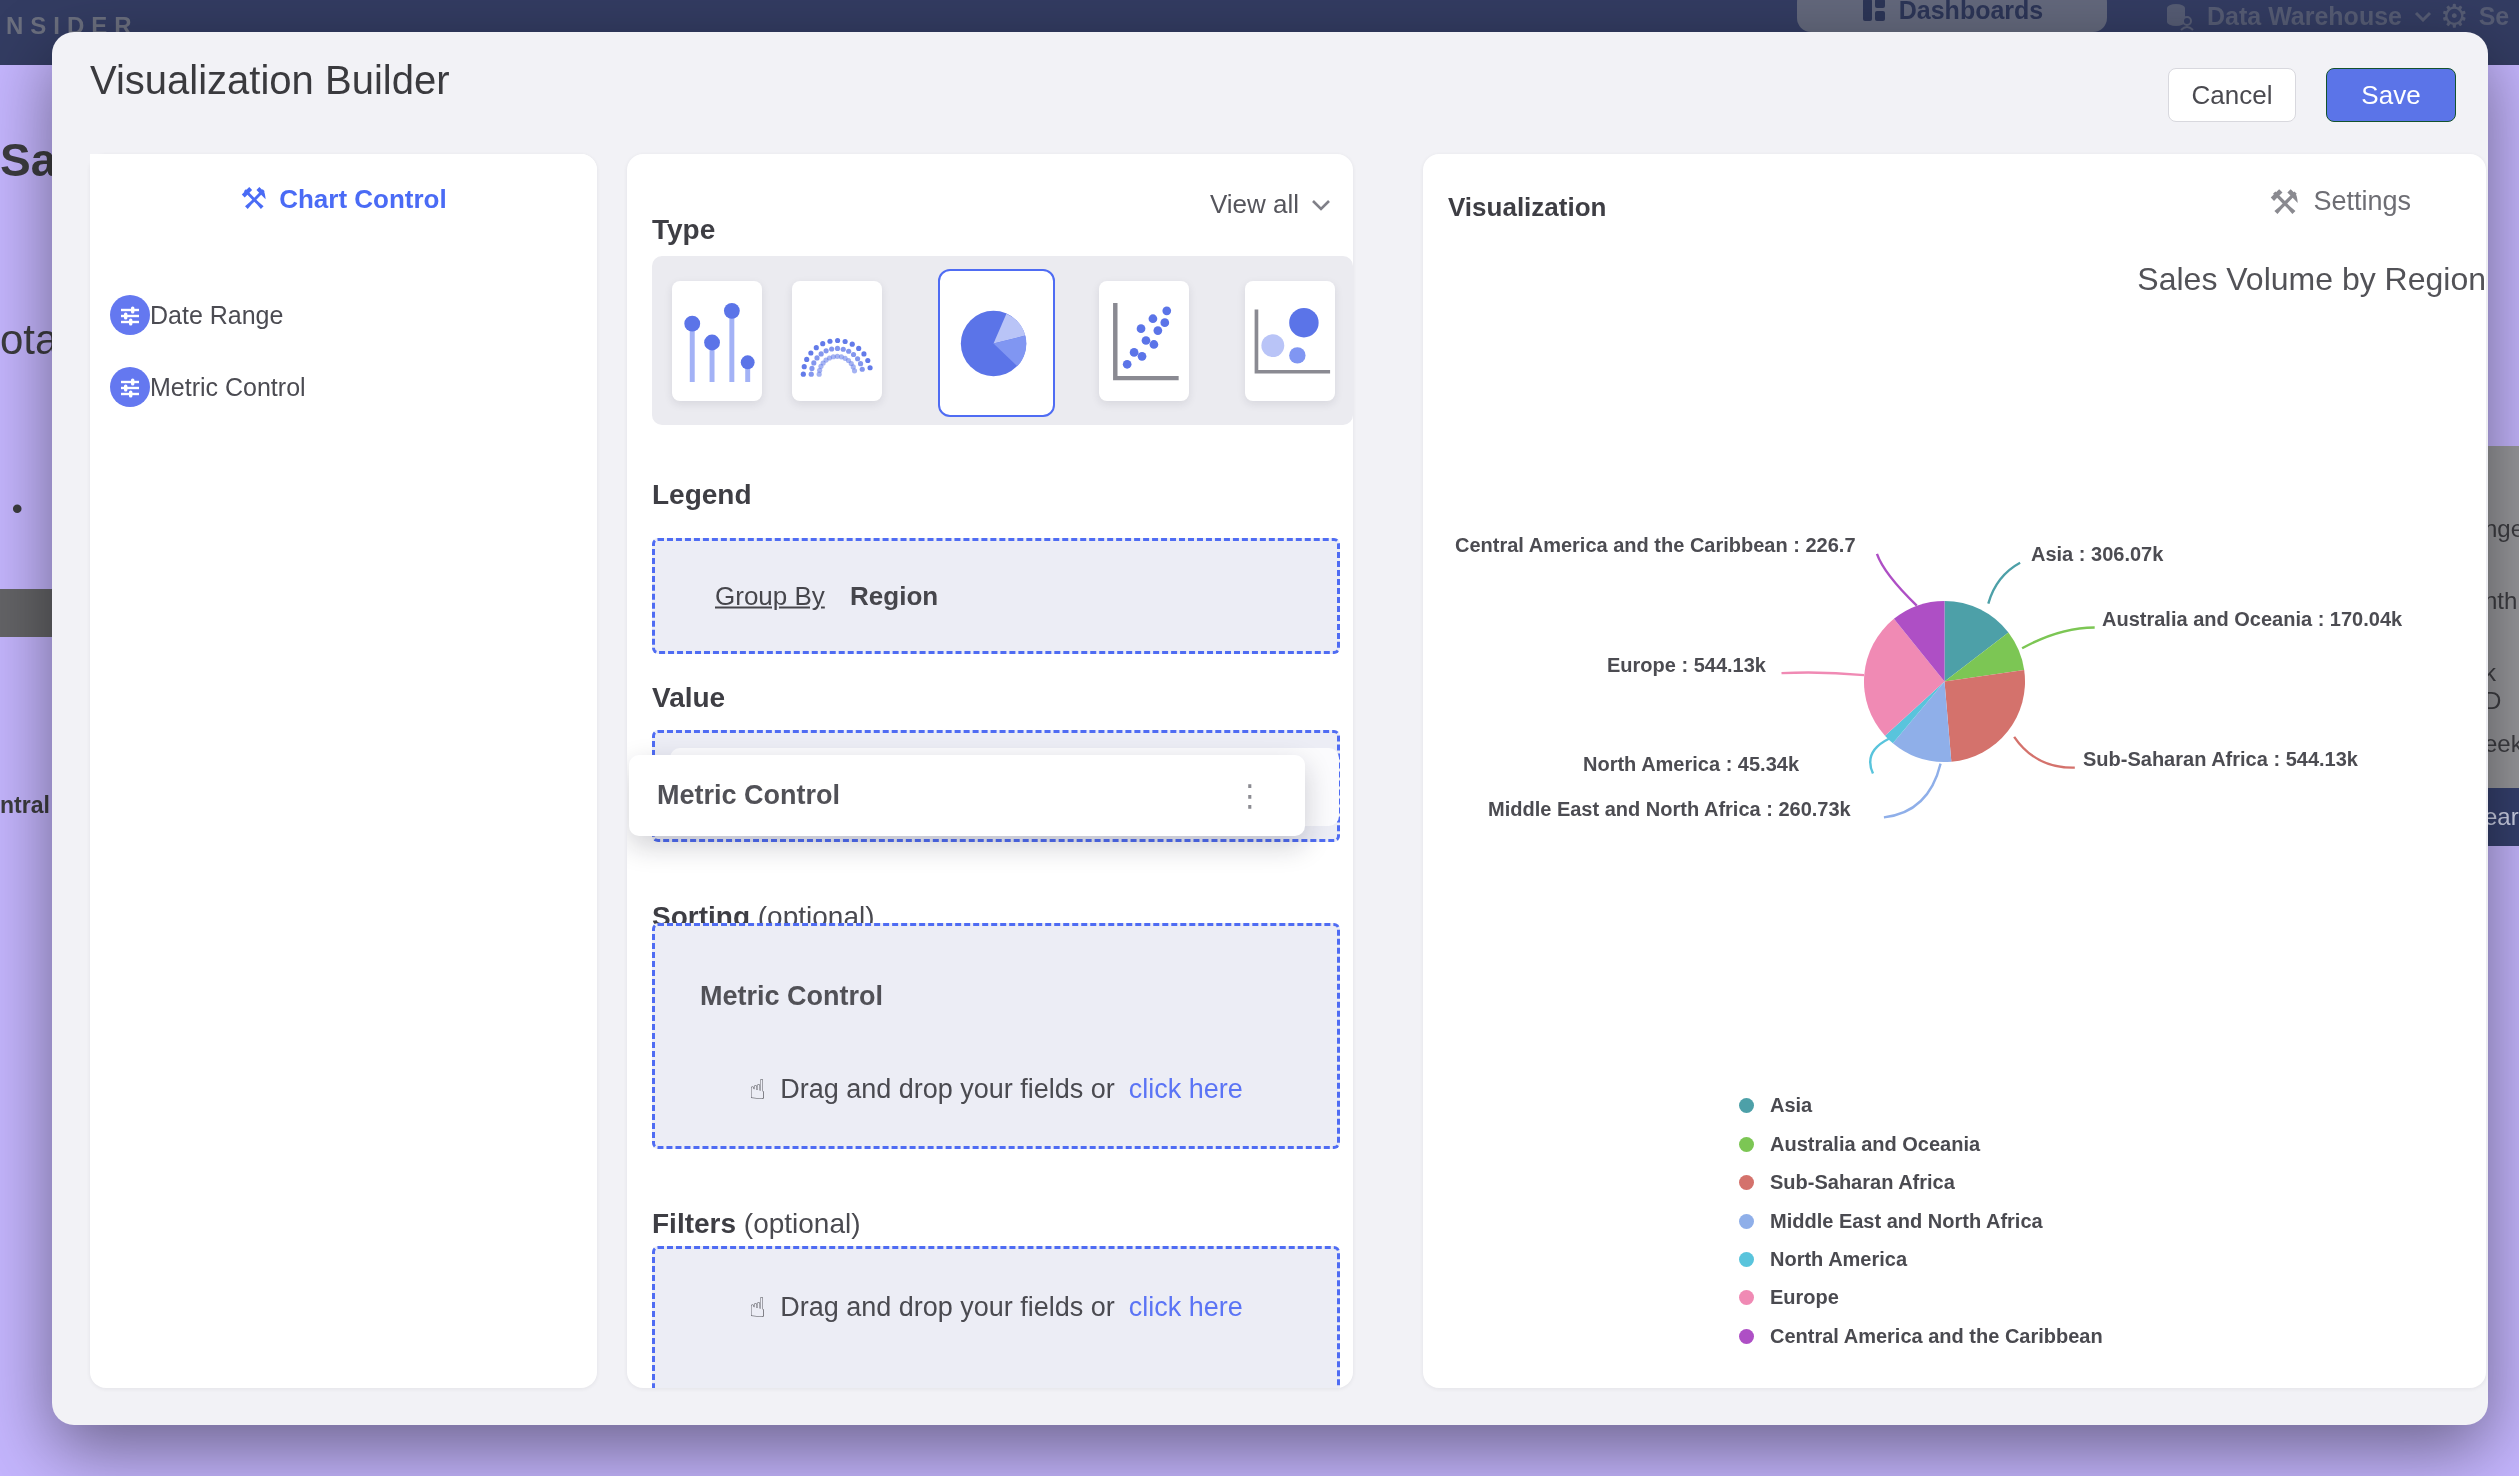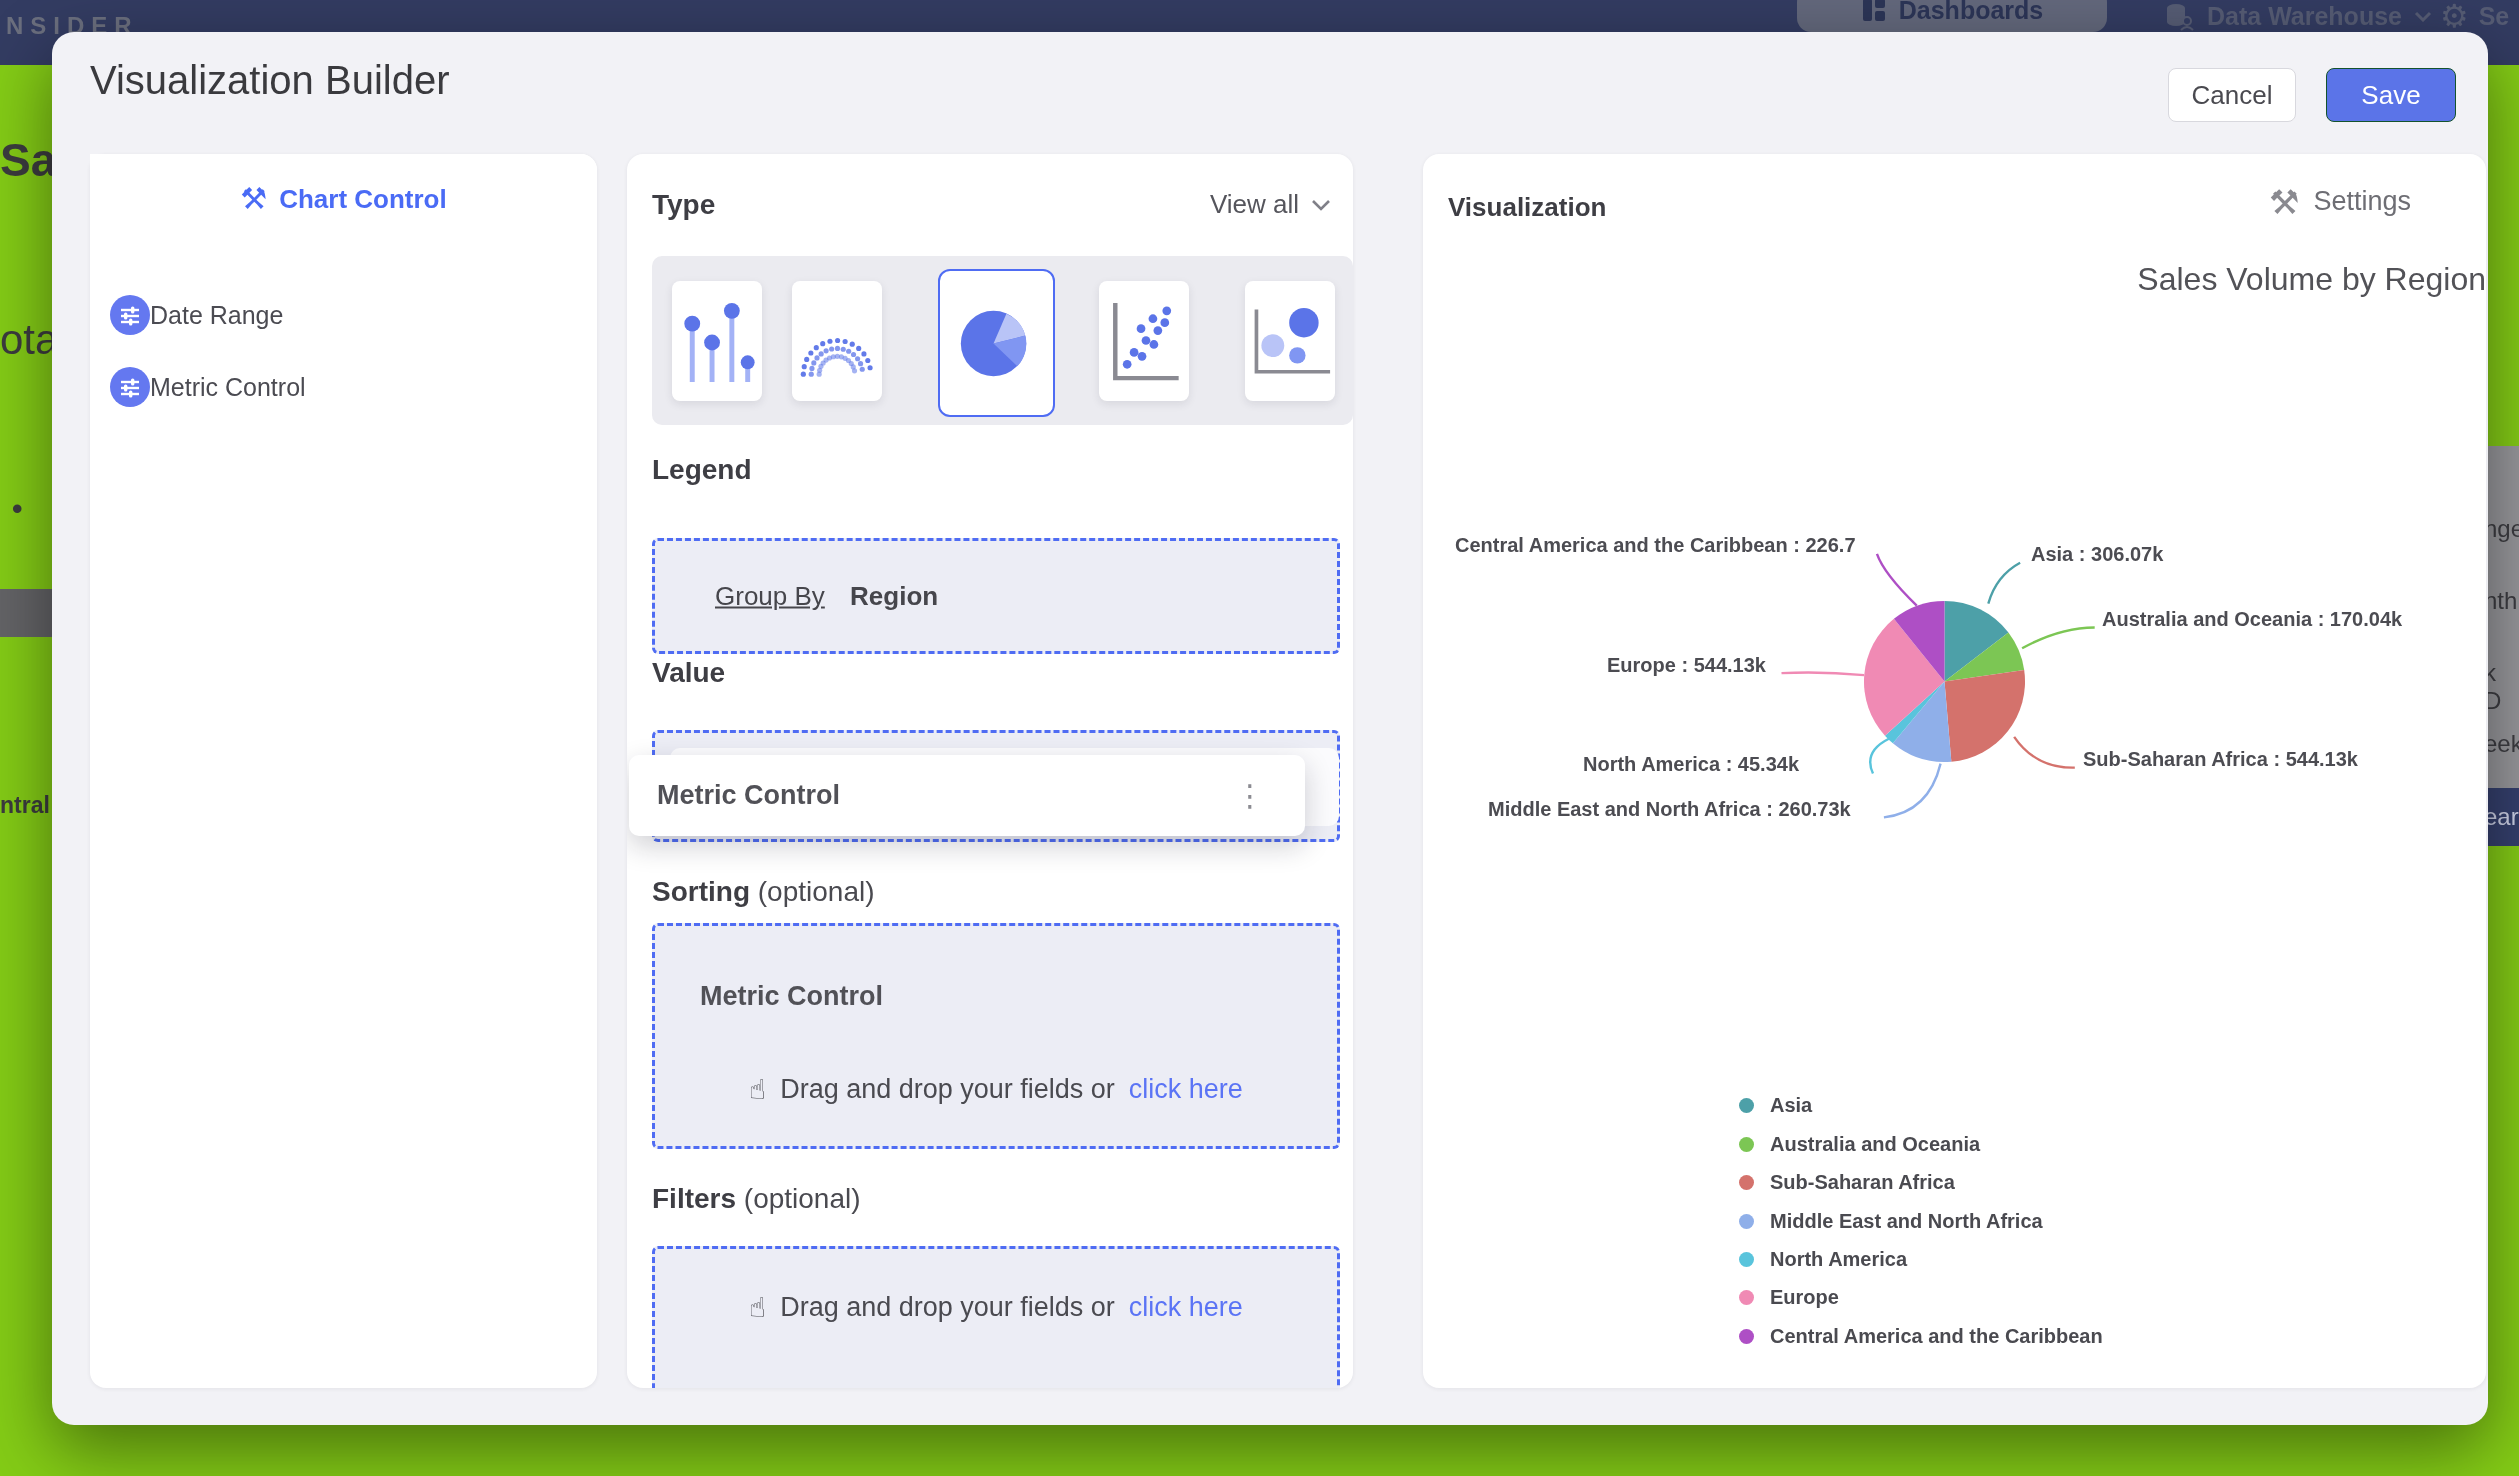--- a/index.html
+++ b/index.html
@@ -1,18 +1,18 @@
 <!DOCTYPE html>
 <html><head>
 <meta charset="utf-8">
 <style>
   html,body{margin:0;padding:0;}
   body{width:2519px;height:1477px;overflow:hidden;font-family:"Liberation Sans","DejaVu Sans",sans-serif;
        -webkit-font-smoothing:antialiased;}
-  .screen{position:relative;width:2519px;height:1477px;background:#84cc16;overflow:hidden;}
+  .screen{position:relative;width:2519px;height:1477px;background:#c4b5fd;overflow:hidden;}
 
   
   .nav{position:absolute;left:0;top:0;width:2519px;height:65px;background:#333c62;}
   .nav-logo{position:absolute;left:6px;top:12px;font-size:24px;font-weight:700;letter-spacing:7px;color:#6b6f7e;}
   .nav-pill{position:absolute;left:1797px;top:-12px;width:310px;height:44px;background:#63687c;border-radius:14px;
             display:flex;align-items:center;justify-content:center;gap:12px;color:#2c3557;font-size:25px;font-weight:600;}
   .nav-dw{position:absolute;left:2165px;top:2px;display:flex;align-items:center;gap:12px;color:#565c74;font-size:25px;font-weight:600;}
   .nav-settings{position:absolute;left:2440px;top:0px;display:flex;align-items:center;gap:10px;color:#565c74;font-size:25px;font-weight:600;}
   .gear{font-size:32px;line-height:32px;}
   .bg-frag{position:absolute;color:#3c3c3f;font-weight:700;}
@@ -38,21 +38,21 @@
   
   .tabs{display:flex;height:90px;}
   .tab{flex:1;display:flex;align-items:center;justify-content:center;gap:12px;font-size:26px;font-weight:700;cursor:pointer;}
   .tab-db{background:#f6f6f8;border-radius:16px 0 0 0;color:#3e3e44;}
   .tab-cc{background:#fff;border-radius:0 16px 0 0;color:#4a6bf5;}
   .tool-glyph{font-size:30px;line-height:30px;}
   .side-item{position:absolute;left:20px;display:flex;align-items:center;font-size:25px;color:#4b4b52;cursor:pointer;}
   .badge{width:40px;height:40px;border-radius:50%;background:#6478f0;display:flex;align-items:center;justify-content:center;}
 
   
-  .sec-title{position:absolute;left:25px;font-size:28px;font-weight:700;color:#3e3e44;}
+  .sec-title{position:absolute;left:25px;font-size:28px;font-weight:700;color:#3e3e44;margin-top:25px;}
   .sec-opt{font-weight:400;color:#4a4a50;}
   .view-all{position:absolute;right:22px;top:35px;display:flex;align-items:center;gap:12px;font-size:26px;color:#55555c;cursor:pointer;}
   .type-strip{position:absolute;left:25px;top:102px;width:701px;height:169px;background:#ebebf0;border-radius:10px;overflow:hidden;}
   .type-card{position:absolute;top:25px;width:90px;height:120px;background:#fff;border-radius:8px;box-shadow:0 3px 8px rgba(40,40,60,.10);
              overflow:hidden;cursor:pointer;}
   .type-card.sel{top:13px;height:144px;width:113px;border:2px solid #4f6cf3;border-radius:12px;box-shadow:none;}
   .dash-box{position:absolute;left:25px;width:688px;border:3px dashed #4f6cf3;border-radius:6px;background:#ecedf5;box-sizing:border-box;}
   .groupby-row{position:absolute;left:60px;top:50%;transform:translateY(-50%);font-size:26px;color:#46464c;}
   .groupby-key{text-decoration:underline;}
   .groupby-val{font-weight:700;margin-left:18px;}

